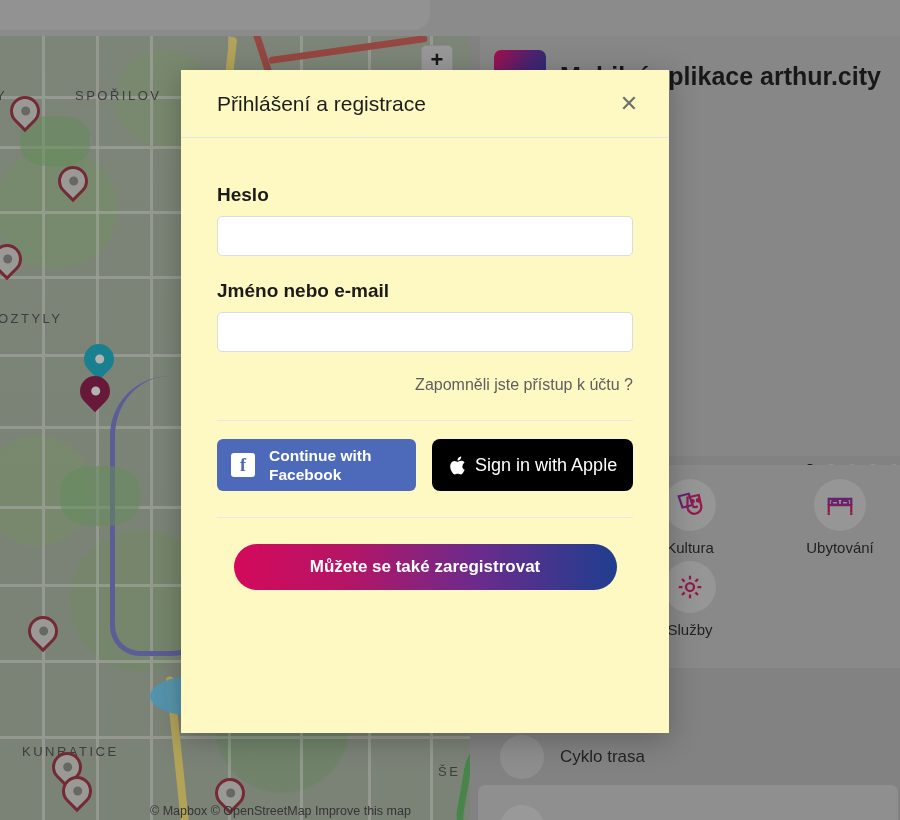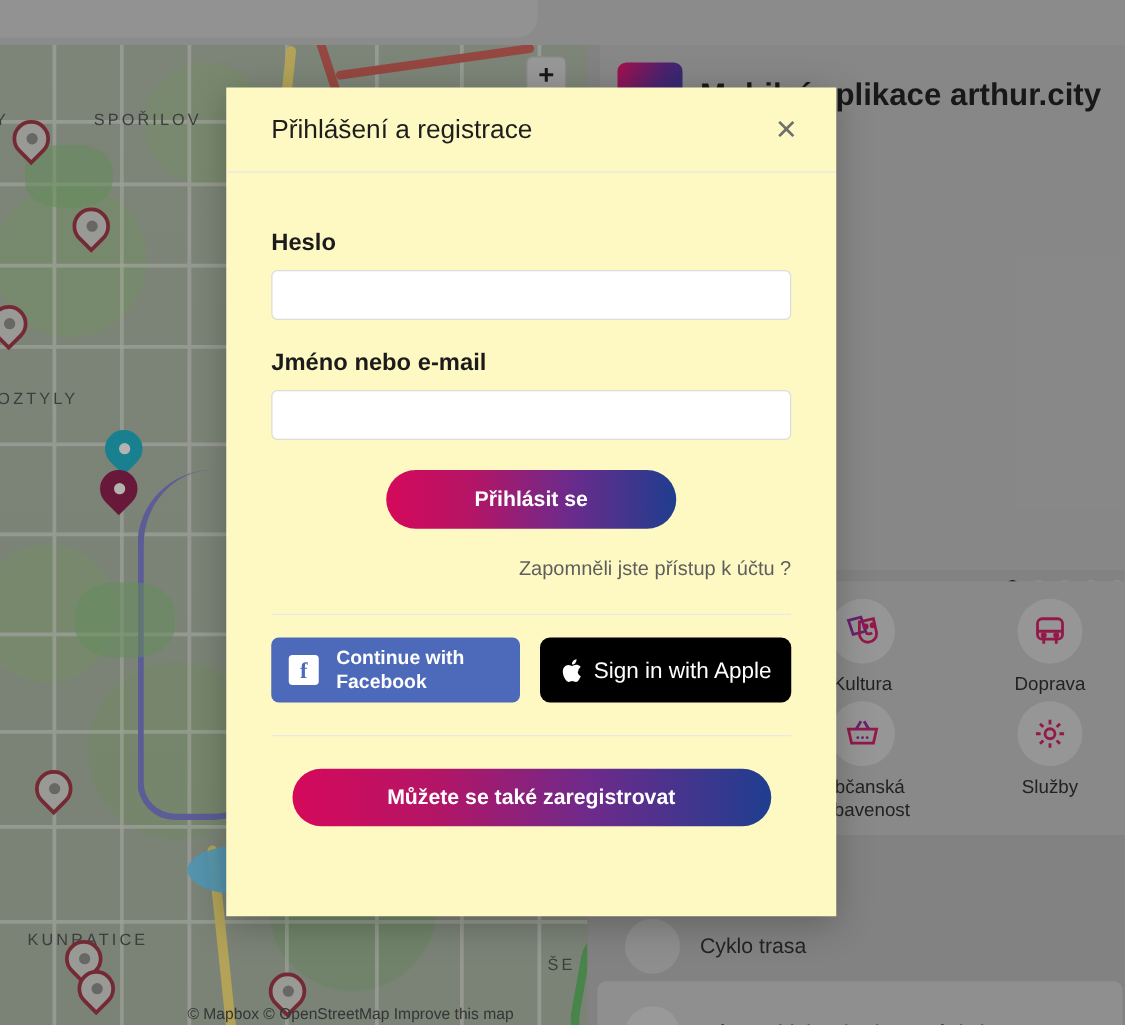--- a/index.html
+++ b/index.html
@@ -379,31 +379,20 @@
             <circle cx="14" cy="9" r="1" fill="#b01f5a"></circle>
             <circle cx="18.5" cy="8.2" r="1" fill="#b01f5a"></circle>
             <path d="M14 13c1.5 1 3 .8 4.2 0"></path>
           </svg>
         </div>
         <div class="cat-label">Kultura</div>
       </div>
       <div class="cat">
         <div class="cat-circle">
           <svg viewBox="0 0 24 24" fill="none" stroke="#b01f5a" stroke-width="1.8">
-            <rect x="4" y="4" width="16" height="13" rx="3"></rect>
-            <path d="M4 12h16M8 17v3M16 17v3"></path>
-            <circle cx="8" cy="14.5" r="1" fill="#7b2a86"></circle>
-            <circle cx="16" cy="14.5" r="1" fill="#7b2a86"></circle>
-          </svg>
-        </div>
-        <div class="cat-label">Doprava</div>
-      </div>
-      <div class="cat">
-        <div class="cat-circle">
-          <svg viewBox="0 0 24 24" fill="none" stroke="#b01f5a" stroke-width="1.8">
             <path d="M3 18v-6h18v6"></path>
             <path d="M3 12V7h18v5" stroke="#7b2a86"></path>
             <rect x="5.5" y="8.6" width="5" height="3" rx="1" stroke="#7b2a86"></rect>
             <rect x="13.5" y="8.6" width="5" height="3" rx="1" stroke="#7b2a86"></rect>
             <path d="M3 18v2M21 18v2"></path>
           </svg>
         </div>
         <div class="cat-label">Ubytování</div>
       </div>
       <div class="cat">
@@ -454,21 +443,20 @@
       <div class="field-group">
         <div class="field-label">Heslo</div>
         <input class="field-input" type="password" placeholder="" style="">
       </div>
 
       <div class="field-group">
         <div class="field-label">Jméno nebo e-mail</div>
         <input class="field-input" type="text" placeholder="" style="">
       </div>
 
-      <button class="btn-gradient btn-login">Přihlásit se</button>
 
       <a class="forgot-link">Zapomněli jste přístup k účtu ?</a>
 
       <div class="hr"></div>
 
       <div class="social-row">
         <button class="btn-fb">
           <span class="fb-glyph">f</span>
           <span class="fb-label">Continue with Facebook</span>
         </button>

